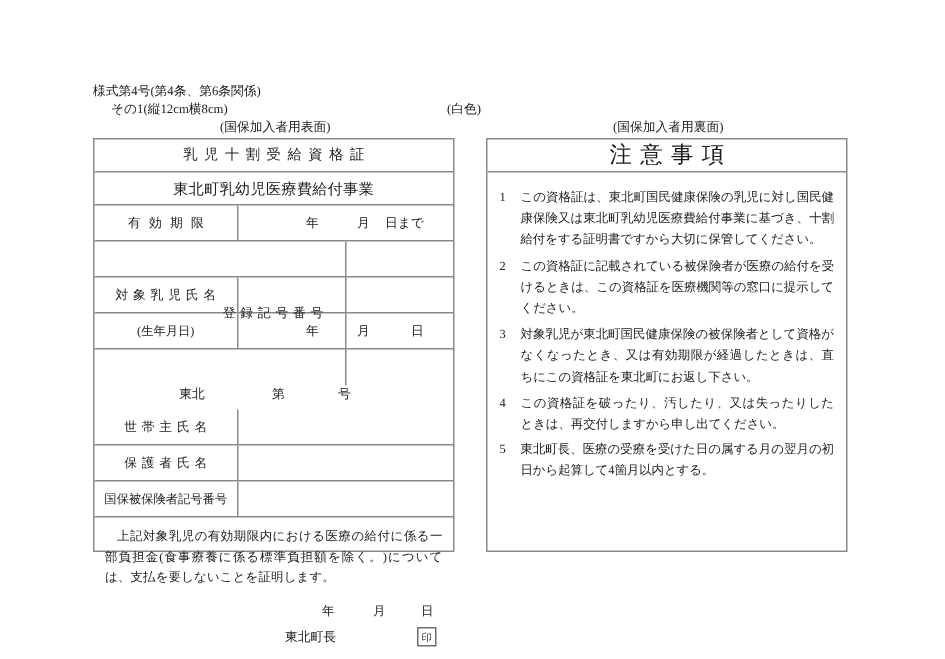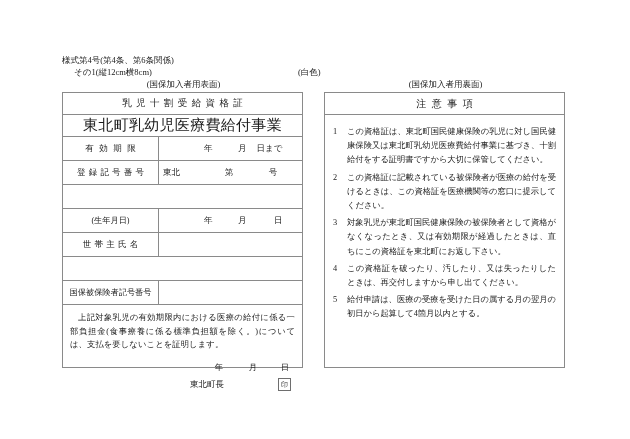--- a/index.html
+++ b/index.html
@@ -85,21 +85,21 @@
     font-size: 9.5px;
     letter-spacing: 4.4px;
     padding-left: 4.4px;
   }
 
   .sub-row {
     height: 22px;
     justify-content: center;
   }
   .sub-row .t {
-    font-size: 15px;
+    font-size: 10px;
     letter-spacing: 0.3px;
   }
 
   .lbl {
     width: 96px;
     flex: 0 0 96px;
     border-right: 1px solid #8a8a8a;
     box-sizing: border-box;
     height: 100%;
     display: flex;
@@ -116,24 +116,24 @@
     height: 100%;
     display: flex;
     align-items: center;
     font-size: 8.5px;
     box-sizing: border-box;
     padding-left: 4px;
   }
   .val.center { justify-content: center; }
 
   .r-expiry  { height: 24px; }
-  .r-regno   { height: 24px; }
+  .r-regno   { height: 24px; flex-direction: column; }
   .r-name    { height: 24px; }
   .r-dob     { height: 24px; justify-content: space-between; }
-  .r-head    { height: 24px; }
+  .r-head    { height: 24px; margin-top: 40px; }
   .r-guard   { height: 24px; }
   .r-insno   { height: 24px; }
 
   .date-ymd {
     display: inline-flex;
     align-items: baseline;
   }
   .date-ymd span { display: inline-block; }
   .sp-y  { width: 30px; text-align: right; }
   .sp-m  { width: 34px; text-align: right; }
@@ -200,21 +200,21 @@
   
   .notes-title {
     height: 22px;
     border-bottom: 1px solid #8a8a8a;
     display: flex;
     align-items: center;
     justify-content: center;
     box-sizing: border-box;
   }
   .notes-title .t {
-    font-size: 10px;
+    font-size: 15px;
     letter-spacing: 5.5px;
     padding-left: 5.5px;
   }
   .notes-body {
     padding: 10px 8px 0 8px;
     box-sizing: border-box;
   }
   .note {
     display: flex;
     font-size: 8.3px;
@@ -273,40 +273,42 @@
       <div class="val">
         <span class="regno-inner">
           <span class="a">東北</span>
           <span class="b">第</span>
           <span class="c">号</span>
         </span>
       </div>
     </div>
 
     <div class="row r-name">
+      <div class="lbl spread4">対象乳児氏名</div>
       <div class="val"></div>
     </div>
 
     <div class="row r-dob">
       <div class="lbl tight">(生年月日)</div>
       <div class="val center">
         <span class="date-ymd">
           <span class="sp-y">年</span>
           <span class="sp-m">月</span>
           <span class="sp-d">日</span>
         </span>
       </div>
     </div>
 
     <div class="row r-head">
       <div class="lbl spread4">世帯主氏名</div>
       <div class="val"></div>
     </div>
 
     <div class="row r-guard">
+      <div class="lbl spread4">保護者氏名</div>
       <div class="val"></div>
     </div>
 
     <div class="row r-insno">
       <div class="lbl tight">国保被保険者記号番号</div>
       <div class="val"></div>
     </div>
 
     <div class="row cert">
       <p>上記対象乳児の有効期限内における医療の給付に係る一部負担金(食事療養に係る標準負担額を除く。)については、支払を要しないことを証明します。</p>
@@ -346,19 +348,19 @@
         <span class="txt">対象乳児が東北町国民健康保険の被保険者として資格がなくなったとき、又は有効期限が経過したときは、直ちにこの資格証を東北町にお返し下さい。</span>
       </div>
 
       <div class="note">
         <span class="num">4</span>
         <span class="txt">この資格証を破ったり、汚したり、又は失ったりしたときは、再交付しますから申し出てください。</span>
       </div>
 
       <div class="note">
         <span class="num">5</span>
-        <span class="txt">給付申請は、医療の受療を受けた日の属する月の翌月の初日から起算して4箇月以内とする。</span>
+        <span class="txt">東北町長、医療の受療を受けた日の属する月の翌月の初日から起算して4箇月以内とする。</span>
       </div>
 
     </div>
   </div>
 
 </div>
 
 </body></html>

